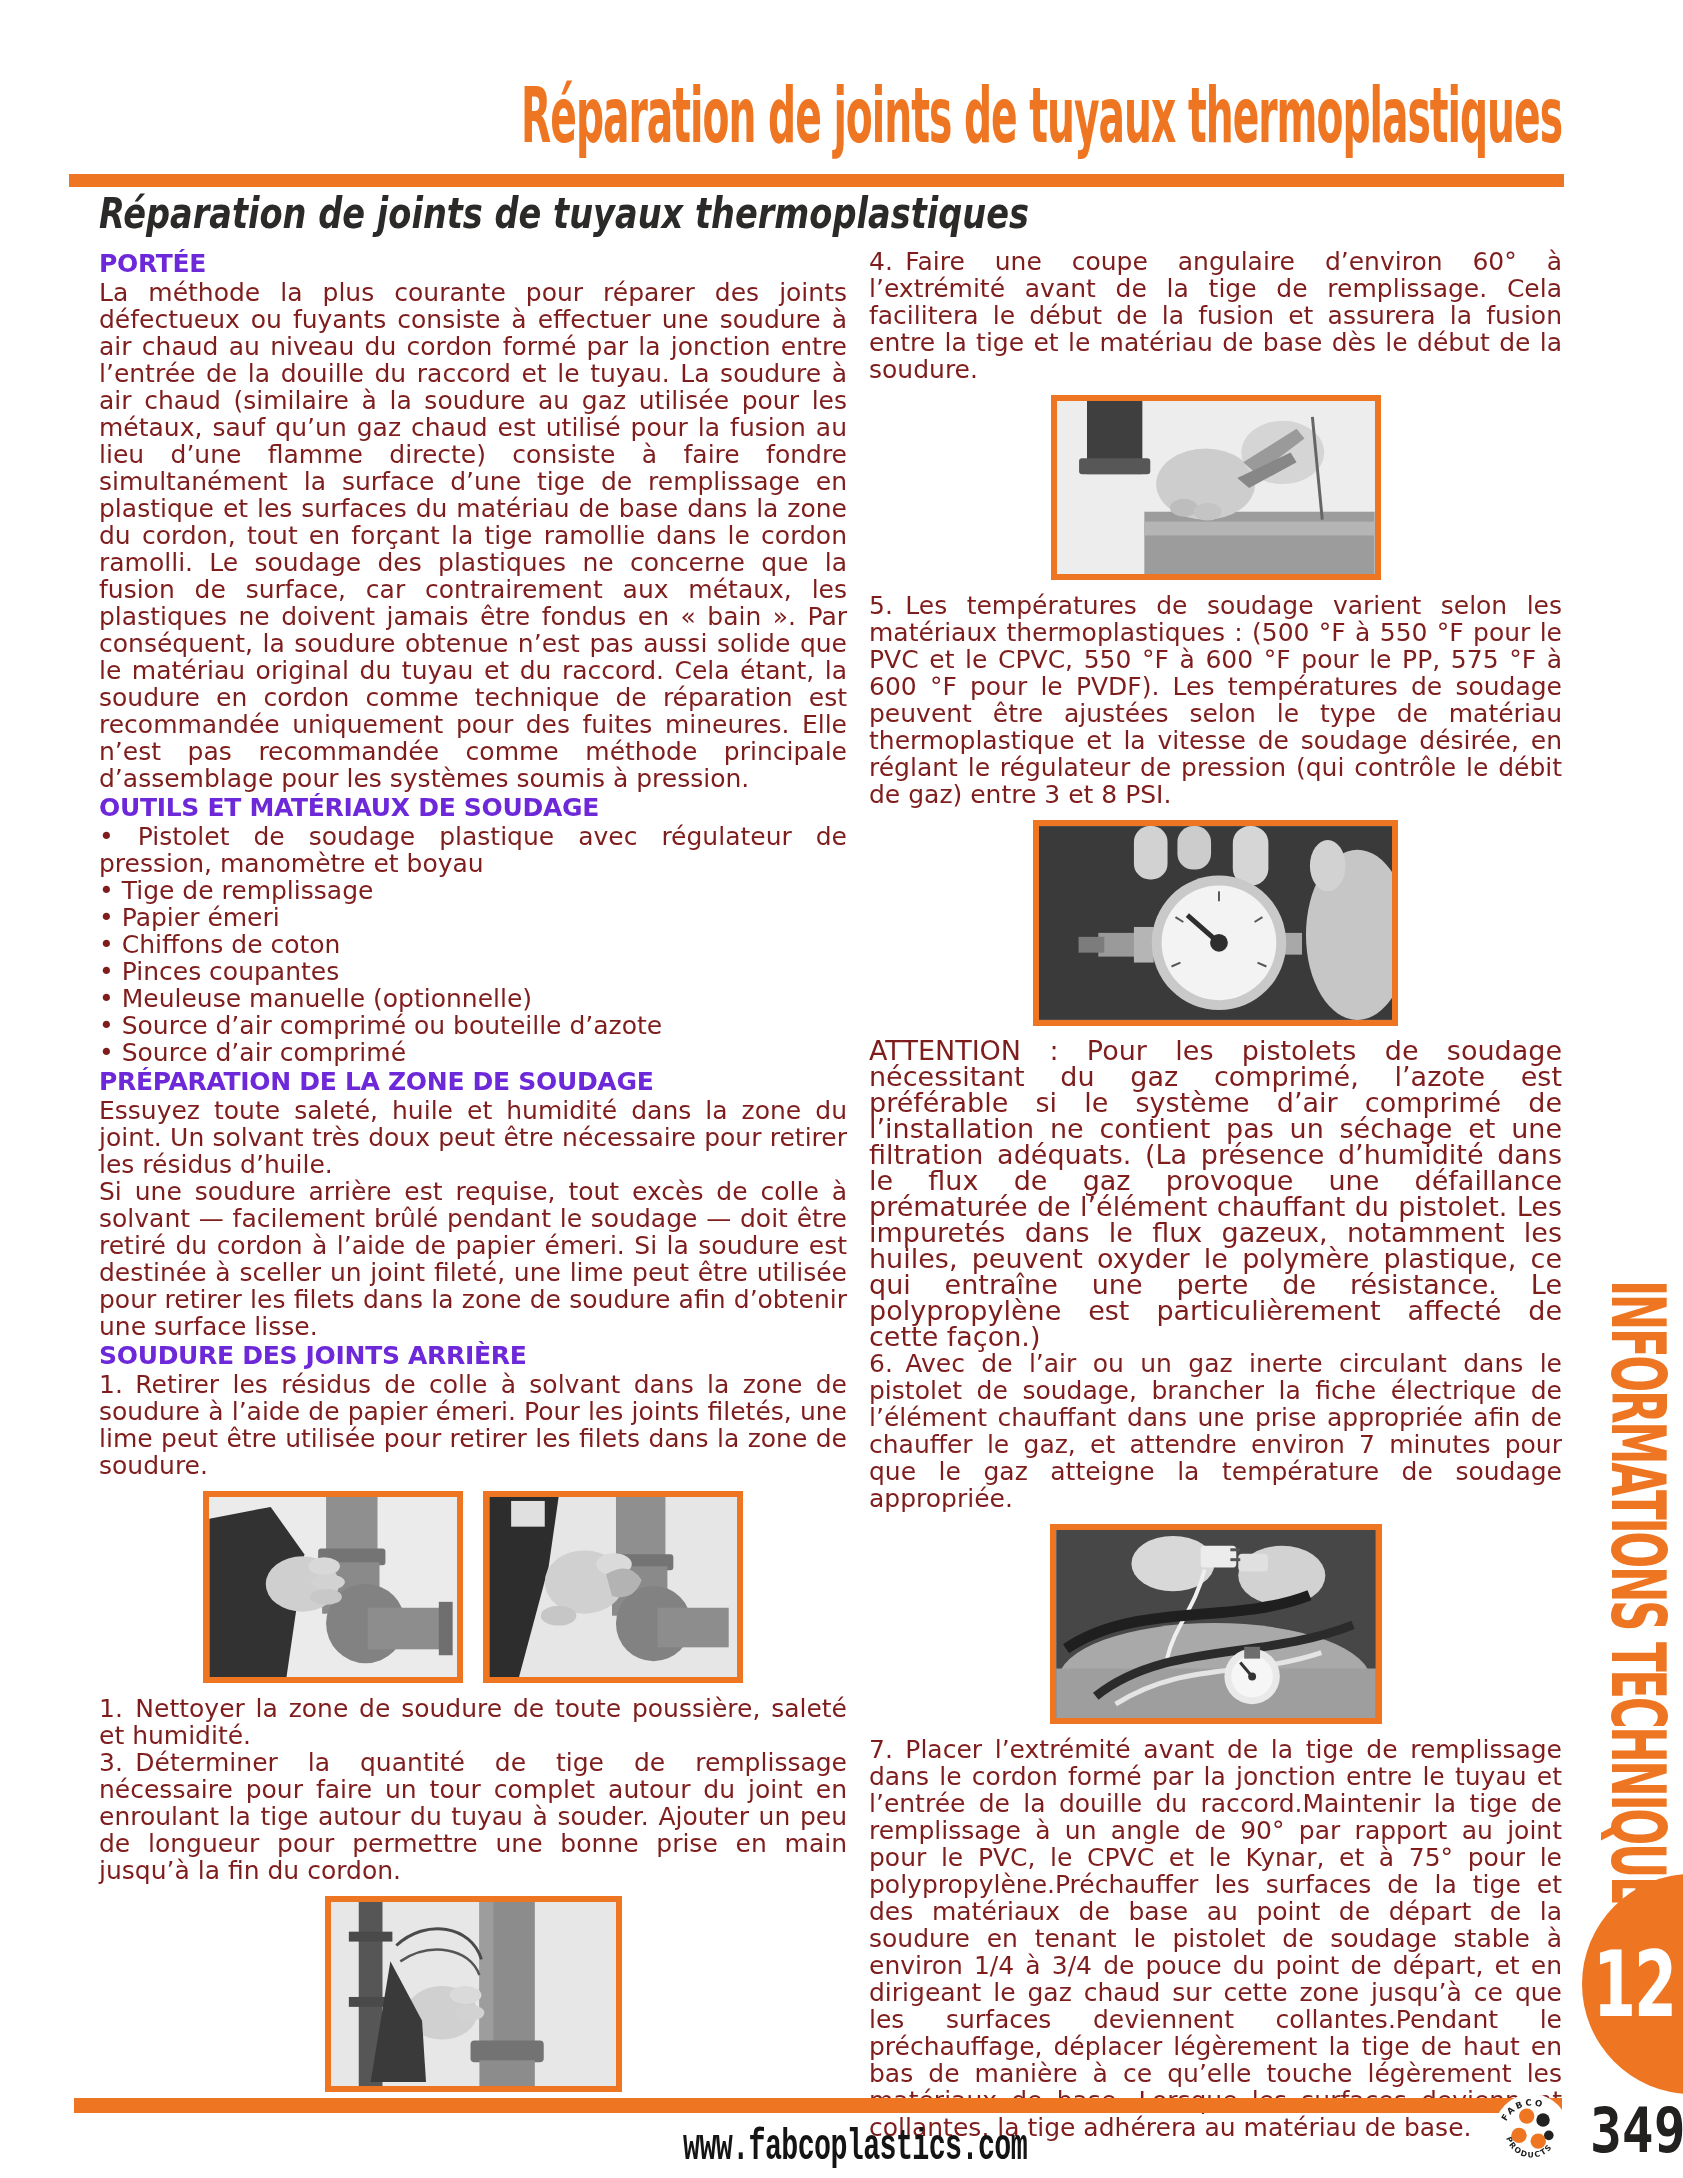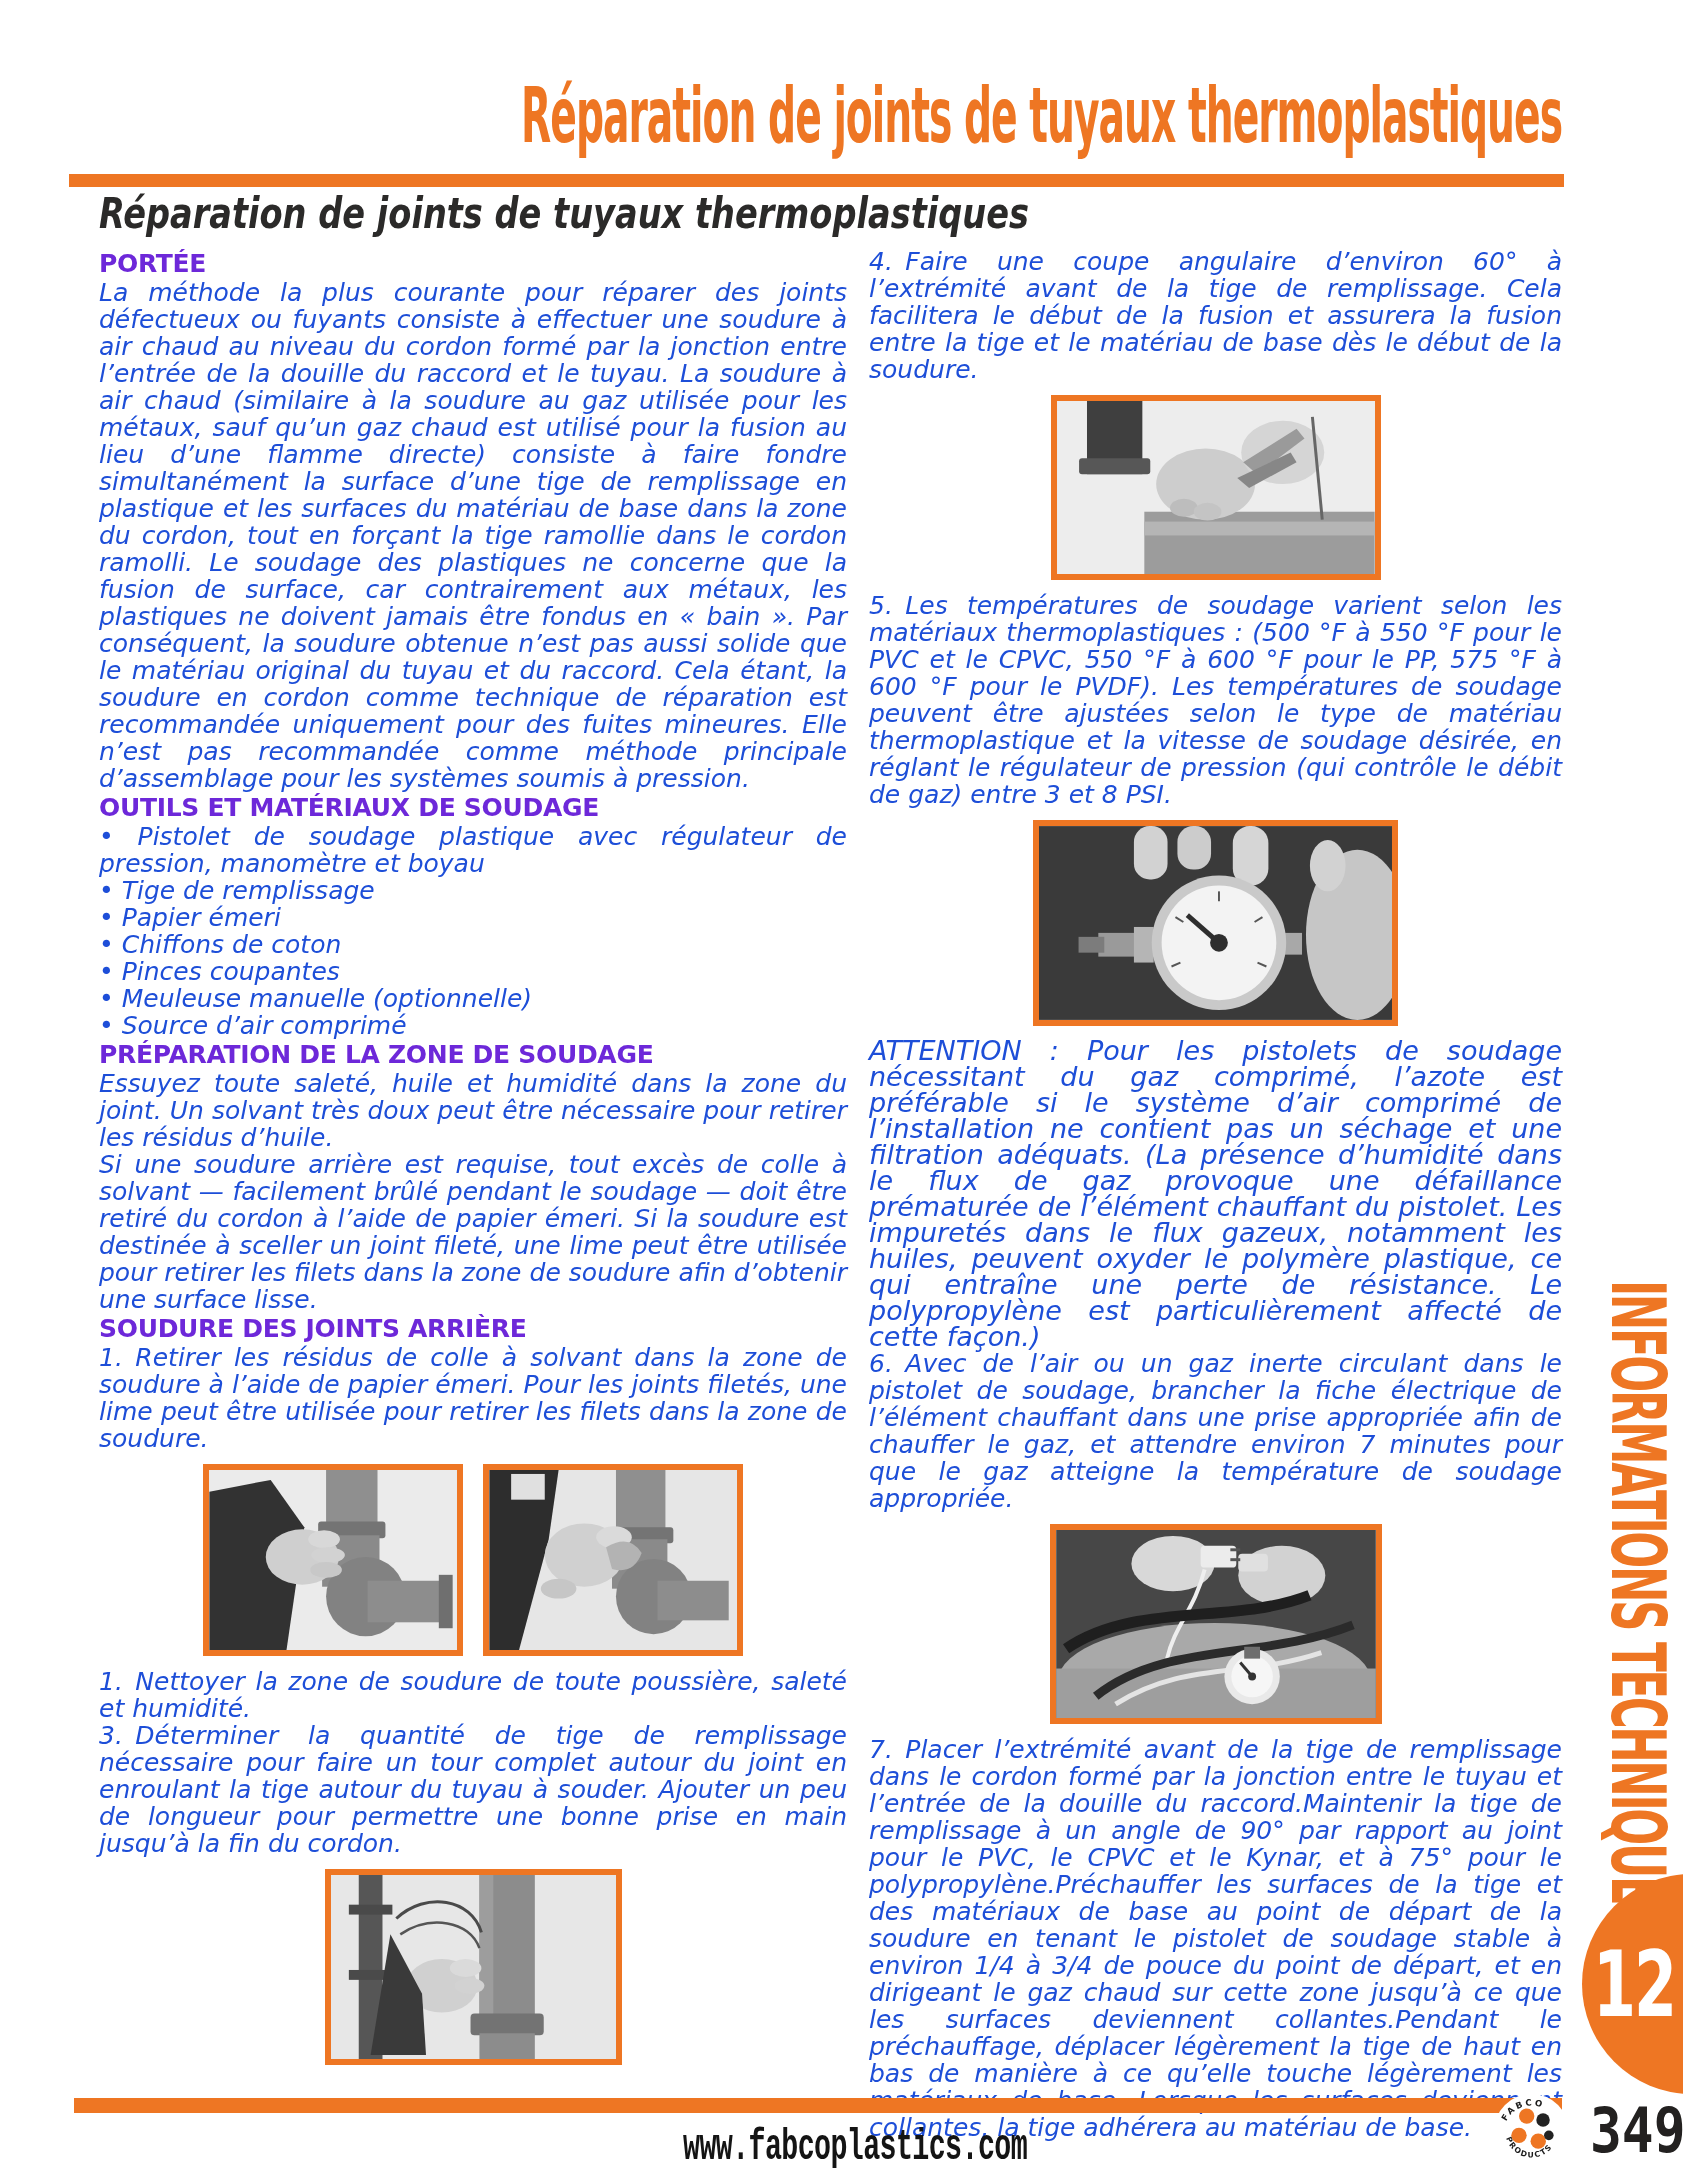--- a/index.html
+++ b/index.html
@@ -23,21 +23,21 @@
     font-size:42px; font-weight:700; font-style:italic; color:#2b2a29; line-height:1.05;
   }
   .section-title .condense-l { transform:scaleX(0.8); }
   
   .columns {
     position:absolute; left:99px; top:248px; width:1463px;
     display:flex; gap:22px; align-items:flex-start;
   }
   .col-left  { width:748px; }
   .col-right { width:693px; }
-  .body { font-size:25px; line-height:27px; color:#1d4ed8;font-style:italic; }
+  .body { font-size:25px; line-height:27px; color:#7f1d1d; }
   .just { text-align:justify; }
   h2.h {
     font-size:25px; font-weight:800; line-height:28px; color:#6d28d9;
     margin:2px 0 1px 0; letter-spacing:-0.3px;
   }
   p.step { margin:0; }
   .small { font-size:27px; line-height:26px; }
   
   .photo { border:6px solid #EE7623; background:#e9e9e9; display:block; }
   .photo svg { display:block; }
@@ -93,20 +93,21 @@
       <h2 class="h">PORTÉE</h2>
       <p class="body just">La méthode la plus courante pour réparer des joints défectueux ou fuyants consiste à effectuer une soudure à air chaud au niveau du cordon formé par la jonction entre l’entrée de la douille du raccord et le tuyau. La soudure à air chaud (similaire à la soudure au gaz utilisée pour les métaux, sauf qu’un gaz chaud est utilisé pour la fusion au lieu d’une flamme directe) consiste à faire fondre simultanément la surface d’une tige de remplissage en plastique et les surfaces du matériau de base dans la zone du cordon, tout en forçant la tige ramollie dans le cordon ramolli. Le soudage des plastiques ne concerne que la fusion de surface, car contrairement aux métaux, les plastiques ne doivent jamais être fondus en « bain ». Par conséquent, la soudure obtenue n’est pas aussi solide que le matériau original du tuyau et du raccord. Cela étant, la soudure en cordon comme technique de réparation est recommandée uniquement pour des fuites mineures. Elle n’est pas recommandée comme méthode principale d’assemblage pour les systèmes soumis à pression.</p>
 
       <h2 class="h">OUTILS ET MATÉRIAUX DE SOUDAGE</h2>
       <p class="body just">• Pistolet de soudage plastique avec régulateur de pression, manomètre et boyau</p>
       <p class="body">• Tige de remplissage</p>
       <p class="body">• Papier émeri</p>
       <p class="body">• Chiffons de coton</p>
       <p class="body">• Pinces coupantes</p>
       <p class="body">• Meuleuse manuelle (optionnelle)</p>
+      <p class="body">• Source d’air comprimé ou bouteille d’azote</p>
       <p class="body">• Source d’air comprimé</p>
 
       <h2 class="h">PRÉPARATION DE LA ZONE DE SOUDAGE</h2>
       <p class="body just">Essuyez toute saleté, huile et humidité dans la zone du joint. Un solvant très doux peut être nécessaire pour retirer les résidus d’huile.</p>
       <p class="body just">Si une soudure arrière est requise, tout excès de colle à solvant — facilement brûlé pendant le soudage — doit être retiré du cordon à l’aide de papier émeri. Si la soudure est destinée à sceller un joint fileté, une lime peut être utilisée pour retirer les filets dans la zone de soudure afin d’obtenir une surface lisse.</p>
 
       <h2 class="h">SOUDURE DES JOINTS ARRIÈRE</h2>
       <p class="body just step">1. Retirer les résidus de colle à solvant dans la zone de soudure à l’aide de papier émeri. Pour les joints filetés, une lime peut être utilisée pour retirer les filets dans la zone de soudure.</p>
 
       <div class="photo-row">

